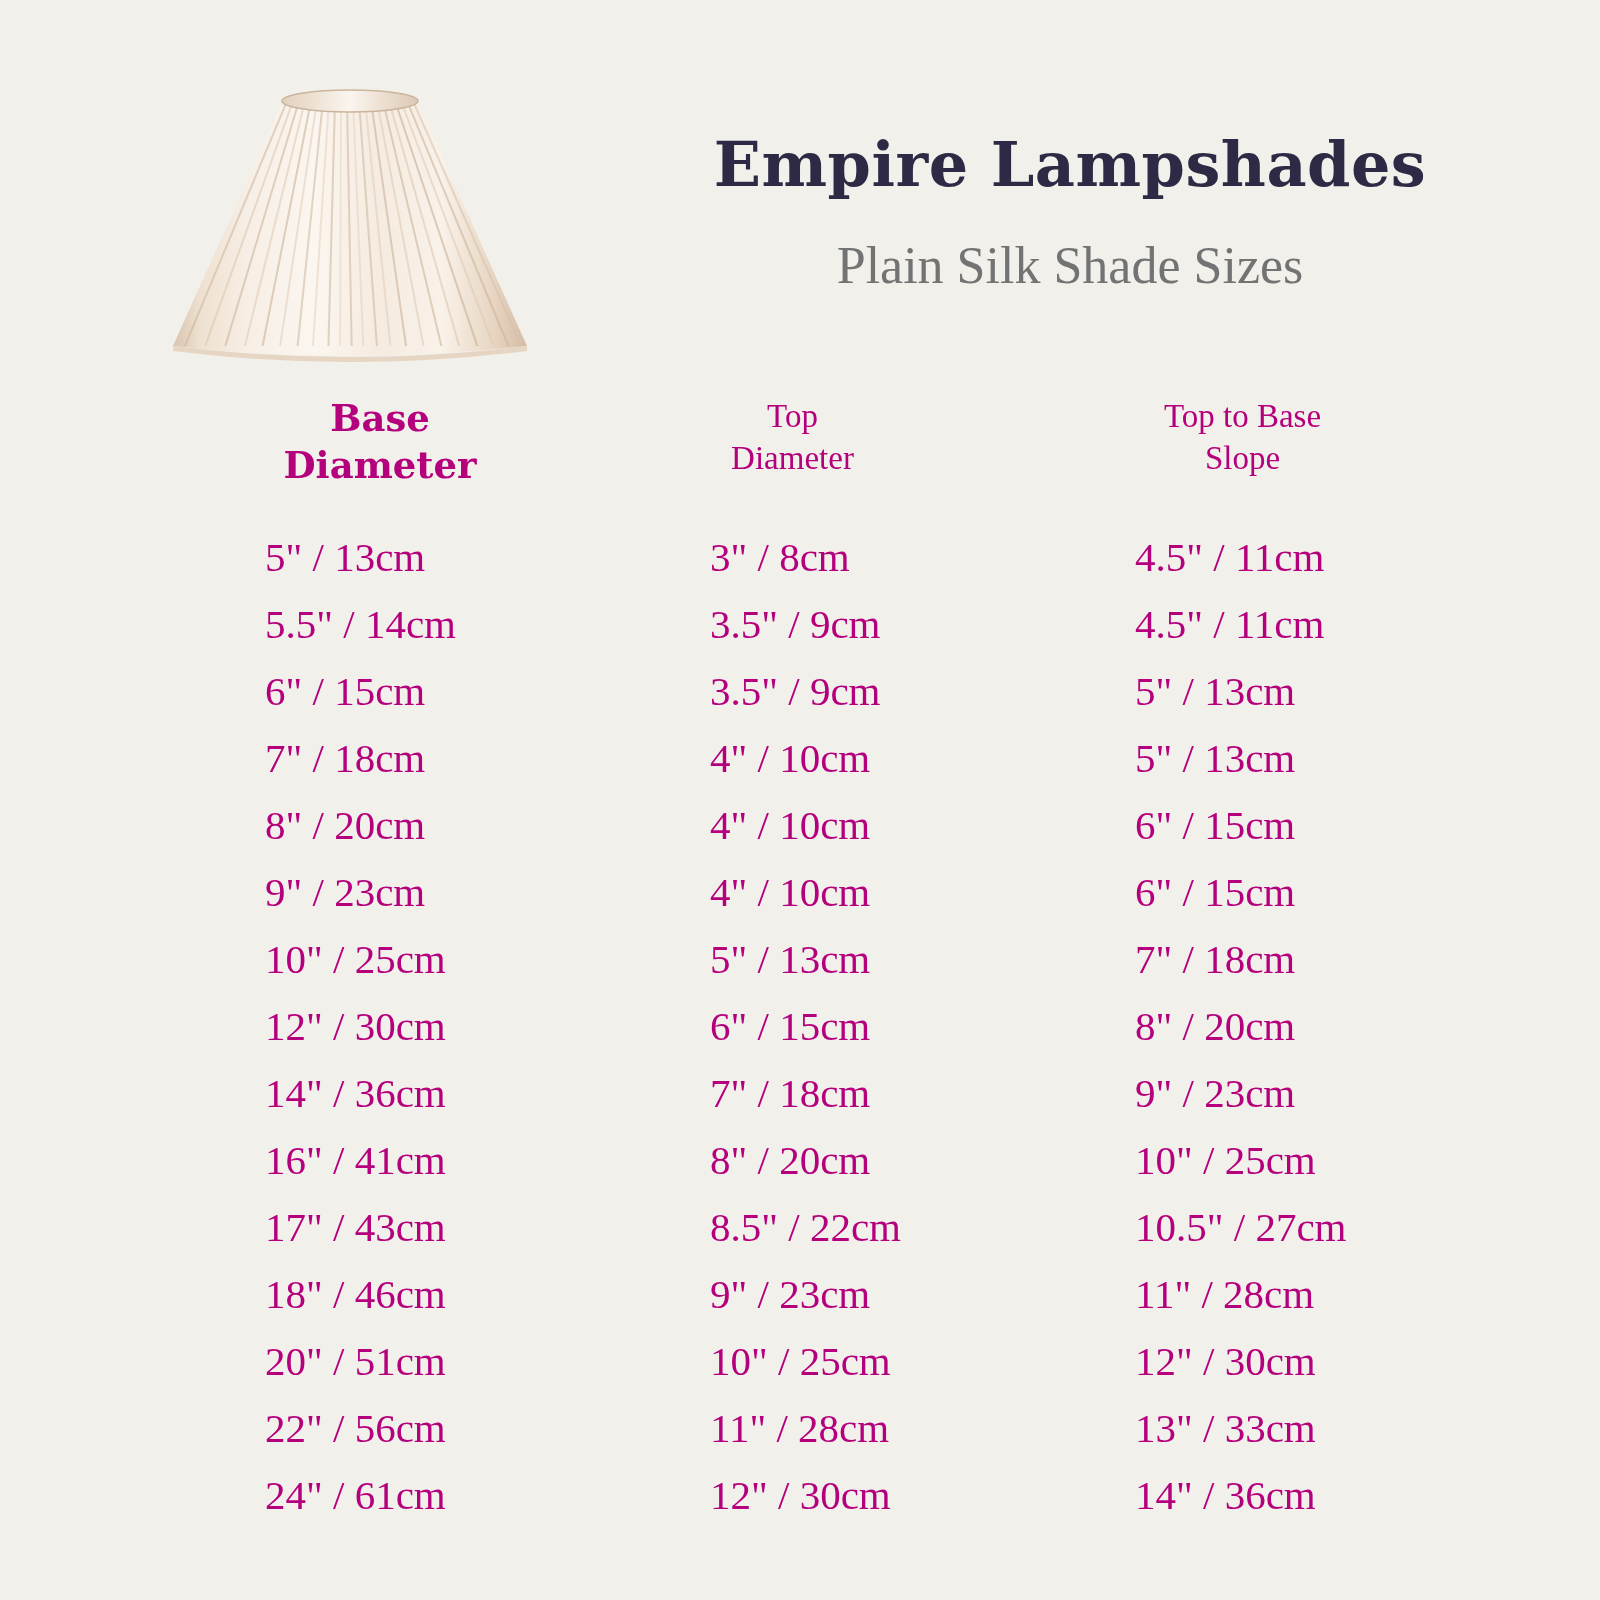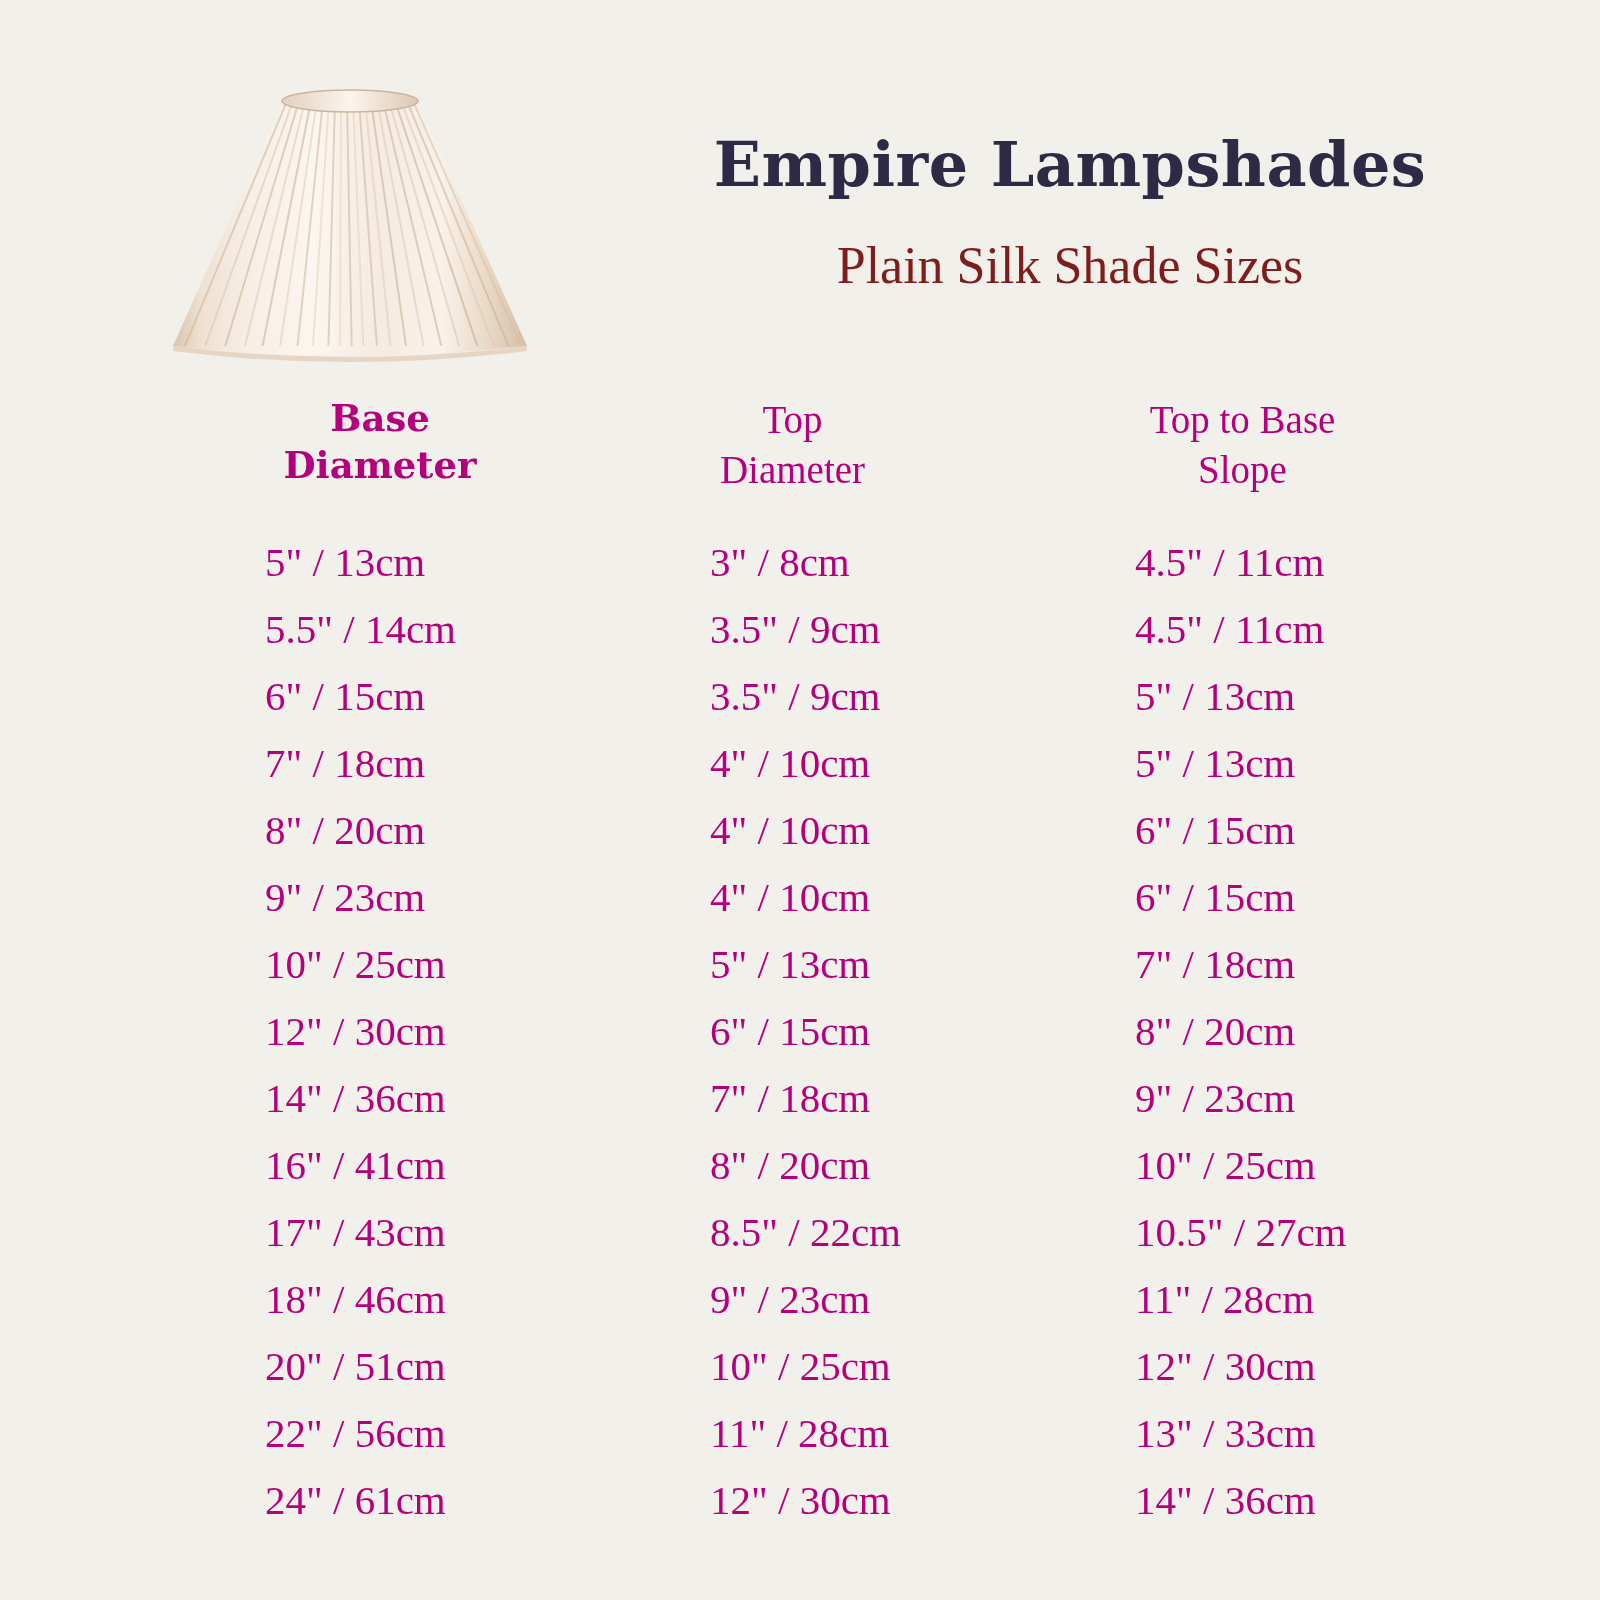--- a/index.html
+++ b/index.html
@@ -52,21 +52,21 @@
     font-weight: 700;
     color: #2e2a45;
     letter-spacing: 0.5px;
     line-height: 1.1;
     margin: 0;
   }
   .sub-title {
     font-family: "Liberation Serif", serif;
     font-size: 52px;
     font-weight: 400;
-    color: #7f1d1d;
+    color: #737373;
     margin: 38px 0 0 0;
     line-height: 1.1;
   }
 
   
   .table {
     position: absolute;
     top: 395px;
     left: 0;
     width: 1292px;
@@ -85,21 +85,21 @@
 
   .head-row .col {
     text-align: center;
   }
   .head-row .col-base   { padding-right: 120px; }
   .head-row .col-top    { padding-right: 135px; }
   .head-row .col-slope  { padding-right: 75px; }
 
   .head-cell {
     color: #b5007d;
-    font-size: 39px;
+    font-size: 33px;
     line-height: 1.28;
   }
   .head-cell.bold {
     font-family: "DejaVu Serif", serif;
     font-weight: 700;
     font-size: 37px;
   }
   .data-row {
     height: 67px;
   }

